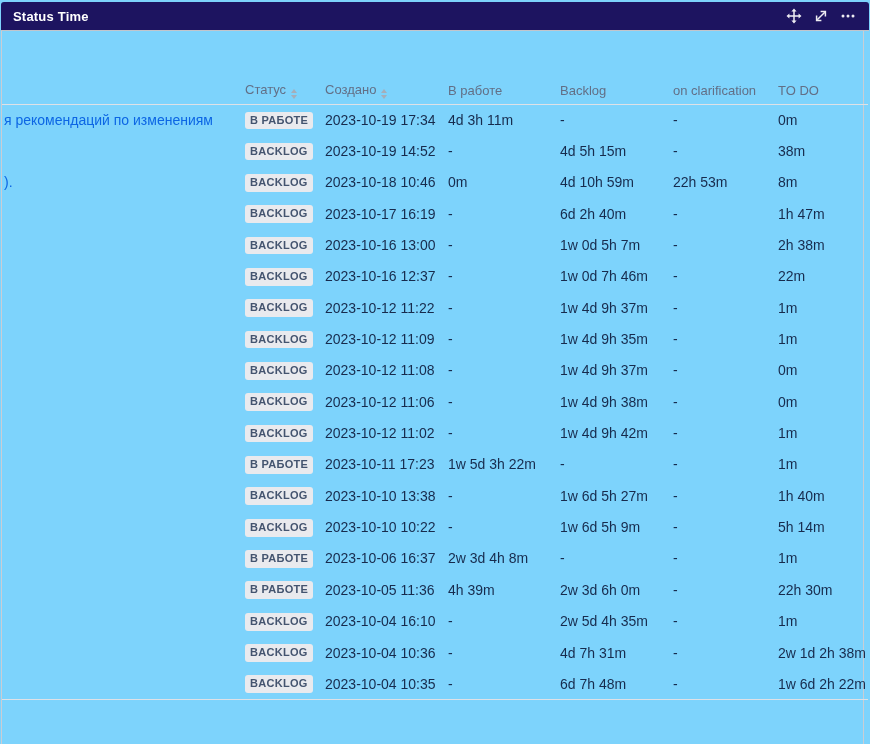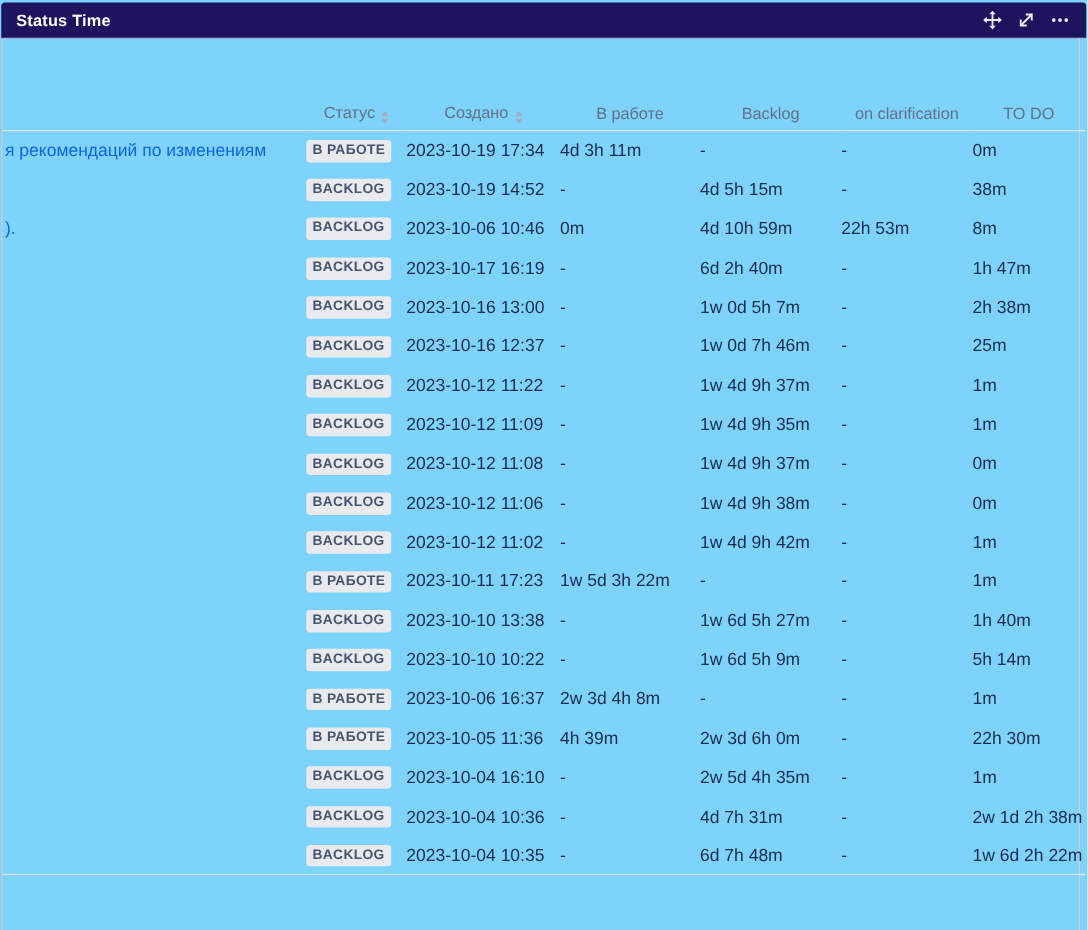--- a/index.html
+++ b/index.html
@@ -25,21 +25,21 @@
   .edge { position:absolute; top:31px; bottom:0; width:1px; background:#c9cdd4; z-index:0; }
   .edge.left { left:1px; }
   .edge.right { left:863px; }
 
   
   table { position:absolute; left:2px; top:78px; width:866px; border-collapse:collapse; table-layout:fixed; z-index:1; }
   col.c-summary{width:243px} col.c-status{width:80px} col.c-created{width:123px}
   col.c-prog{width:112px} col.c-back{width:113px} col.c-clar{width:105px} col.c-todo{width:90px}
 
   thead th {
-    height:26px; text-align:center; vertical-align:middle;
+    height:26px; text-align:left; vertical-align:middle;
     font-size:13px; font-weight:400; color:#626f86;
     border-bottom:1px solid #dfe1e6; white-space:nowrap;
   }
   tbody tr { height:31.35px;margin-top:40px; }
   tbody tr:last-child td { border-bottom:1px solid #dfe1e6; }
   td {
     font-size:14px; color:#172b4d; vertical-align:middle;
     white-space:nowrap; background:transparent;
   }
   td.c-summary { padding-left:2px; overflow:hidden; }
@@ -139,21 +139,21 @@
           <td class="c-status"><span class="badge">BACKLOG</span></td>
           <td class="c-created">2023-10-19 14:52</td>
           <td class="c-prog">-</td>
           <td class="c-back">4d 5h 15m</td>
           <td class="c-clar">-</td>
           <td class="c-todo">38m</td>
         </tr>
         <tr>
           <td class="c-summary"><a class="link" href="#">).</a></td>
           <td class="c-status"><span class="badge">BACKLOG</span></td>
-          <td class="c-created">2023-10-06 10:46</td>
+          <td class="c-created">2023-10-18 10:46</td>
           <td class="c-prog">0m</td>
           <td class="c-back">4d 10h 59m</td>
           <td class="c-clar">22h 53m</td>
           <td class="c-todo">8m</td>
         </tr>
         <tr>
           <td class="c-summary"></td>
           <td class="c-status"><span class="badge">BACKLOG</span></td>
           <td class="c-created">2023-10-17 16:19</td>
           <td class="c-prog">-</td>
@@ -170,21 +170,21 @@
           <td class="c-clar">-</td>
           <td class="c-todo">2h 38m</td>
         </tr>
         <tr>
           <td class="c-summary"></td>
           <td class="c-status"><span class="badge">BACKLOG</span></td>
           <td class="c-created">2023-10-16 12:37</td>
           <td class="c-prog">-</td>
           <td class="c-back">1w 0d 7h 46m</td>
           <td class="c-clar">-</td>
-          <td class="c-todo">25m</td>
+          <td class="c-todo">22m</td>
         </tr>
         <tr>
           <td class="c-summary"></td>
           <td class="c-status"><span class="badge">BACKLOG</span></td>
           <td class="c-created">2023-10-12 11:22</td>
           <td class="c-prog">-</td>
           <td class="c-back">1w 4d 9h 37m</td>
           <td class="c-clar">-</td>
           <td class="c-todo">1m</td>
         </tr>

